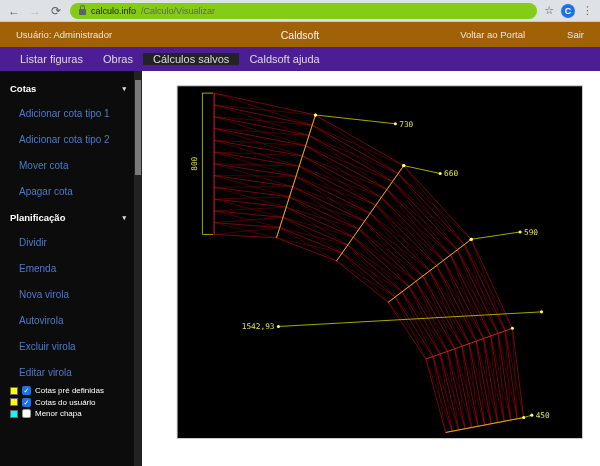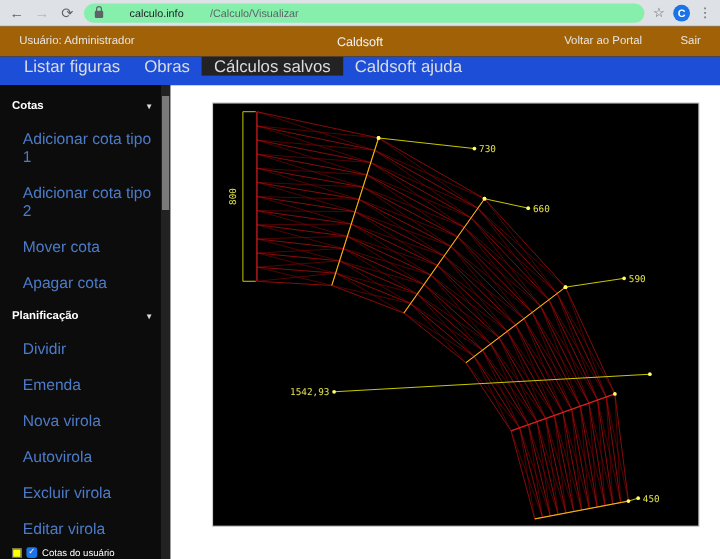--- a/index.html
+++ b/index.html
@@ -4,52 +4,52 @@
 <style>
   *{margin:0;padding:0;box-sizing:border-box}
   html,body{width:600px;height:466px;overflow:hidden;background:#000;
     font-family:"Liberation Sans",sans-serif}
 
   
   .browser-bar{height:22px;background:#dee1e6;border-bottom:1px solid #c8cace;
     display:flex;align-items:center;padding:0 7px;gap:7px}
   .nav-btn{color:#5f6368;font-size:12px;line-height:22px;width:14px;text-align:center;cursor:pointer}
   .nav-btn.disabled{color:#b6b9be}
-  .address-bar{flex:1;height:16px;background:#86efac;border-radius:8px;display:flex;
-    align-items:center;padding:0 9px;gap:22px;font-size:9px;overflow:hidden}
+  .address-bar{flex:1;height:16px;background:#84cc16;border-radius:8px;display:flex;
+    align-items:center;padding:0 9px;gap:5px;font-size:9px;overflow:hidden}
   .lock{width:7px;height:6px;background:#5f6368;border-radius:1px;position:relative;margin-top:3px;flex:0 0 auto}
   .lock:before{content:"";position:absolute;top:-4px;left:1px;width:3px;height:4px;
     border:1px solid #5f6368;border-bottom:none;border-radius:3px 3px 0 0}
   .url-domain{color:#202124}
   .url-path{color:#5f6368}
   .star{color:#5f6368;font-size:11px}
   .avatar{width:14px;height:14px;border-radius:50%;background:#1a73e8;color:#fff;
     font-size:9px;font-weight:bold;display:flex;align-items:center;justify-content:center}
   .menu-dots{color:#5f6368;font-size:11px}
 
   
   .app-header{height:25px;background:#a16207;display:flex;align-items:center;
     padding:0 16px;color:#e6e6e6;font-size:9.5px;position:relative}
   .app-title{position:absolute;left:0;right:0;text-align:center;font-size:10.5px;color:#f2f2f2}
-  .header-links{margin-left:auto;display:flex;gap:32px;z-index:1}
+  .header-links{margin-left:auto;display:flex;gap:42px;z-index:1}
   .header-link{cursor:pointer;color:#e6e6e6}
 
   
-  .app-nav{height:24px;background:#1d4ed8;display:flex;align-items:flex-start;
-    padding:0 10px;font-size:14px;color:#dcdcdc}
+  .app-nav{height:24px;background:#4c1d95;display:flex;align-items:center;
+    padding:0 10px;font-size:11px;color:#dcdcdc}
   .app-nav .item{display:flex;align-items:center;padding:0 10px;cursor:pointer}
   .app-nav .item.active{background:#232323}
 
   
   .content{display:flex;height:395px}
   .sidebar{width:134px;background:#0c0c0c;padding:4px 0 0 10px;overflow:hidden;position:relative}
   .section-title{color:#fff;font-size:9.5px;font-weight:bold;display:flex;
     justify-content:space-between;align-items:center;padding:6px 8px 6px 0;margin-top:2px}
   .caret{font-size:7px;color:#ddd}
-  .side-link{display:block;color:#4d7bc9;font-size:13px;padding:7.5px 0 7.5px 9px;cursor:pointer;text-decoration:none}
+  .side-link{display:block;color:#4d7bc9;font-size:10px;padding:7.5px 0 7.5px 9px;cursor:pointer;text-decoration:none}
   .side-link.underline{}
   .toggle-row{display:flex;align-items:center;gap:4px;padding:1.5px 0;height:11.5px}
   .swatch{width:8px;height:8px;border:1px solid #666;flex:0 0 auto}
   .checkbox{width:9px;height:9px;background:#1a73e8;border-radius:2px;color:#fff;
     font-size:7px;line-height:9px;text-align:center;flex:0 0 auto;cursor:pointer}
   .checkbox.off{background:#fff;border:1px solid #999}
   .toggle-label{color:#fff;font-size:8px;white-space:nowrap}
 
   .scrollbar{width:8px;background:#222;position:relative}
   .scroll-thumb{position:absolute;top:9px;left:1px;width:6px;height:95px;background:#7a7a7a;cursor:pointer}
@@ -107,20 +107,25 @@
       <span>Planificação</span>
       <span class="caret">▾</span>
     </div>
     <a class="side-link">Dividir</a>
     <a class="side-link">Emenda</a>
     <a class="side-link">Nova virola</a>
     <a class="side-link">Autovirola</a>
     <a class="side-link">Excluir virola</a>
     <a class="side-link">Editar virola</a>
 
+    <div class="toggle-row">
+      <span class="swatch" style="background: rgb(255, 255, 0);"></span>
+      <span class="checkbox">✓</span>
+      <span class="toggle-label">Cotas pré definidas</span>
+    </div>
     <div class="toggle-row">
       <span class="swatch" style="background: rgb(255, 255, 0);"></span>
       <span class="checkbox">✓</span>
       <span class="toggle-label">Cotas do usuário</span>
     </div>
     <div class="toggle-row">
       <span class="swatch" style="background: rgb(0, 255, 255);"></span>
       <span class="checkbox off"></span>
       <span class="toggle-label">Menor chapa</span>
     </div>

